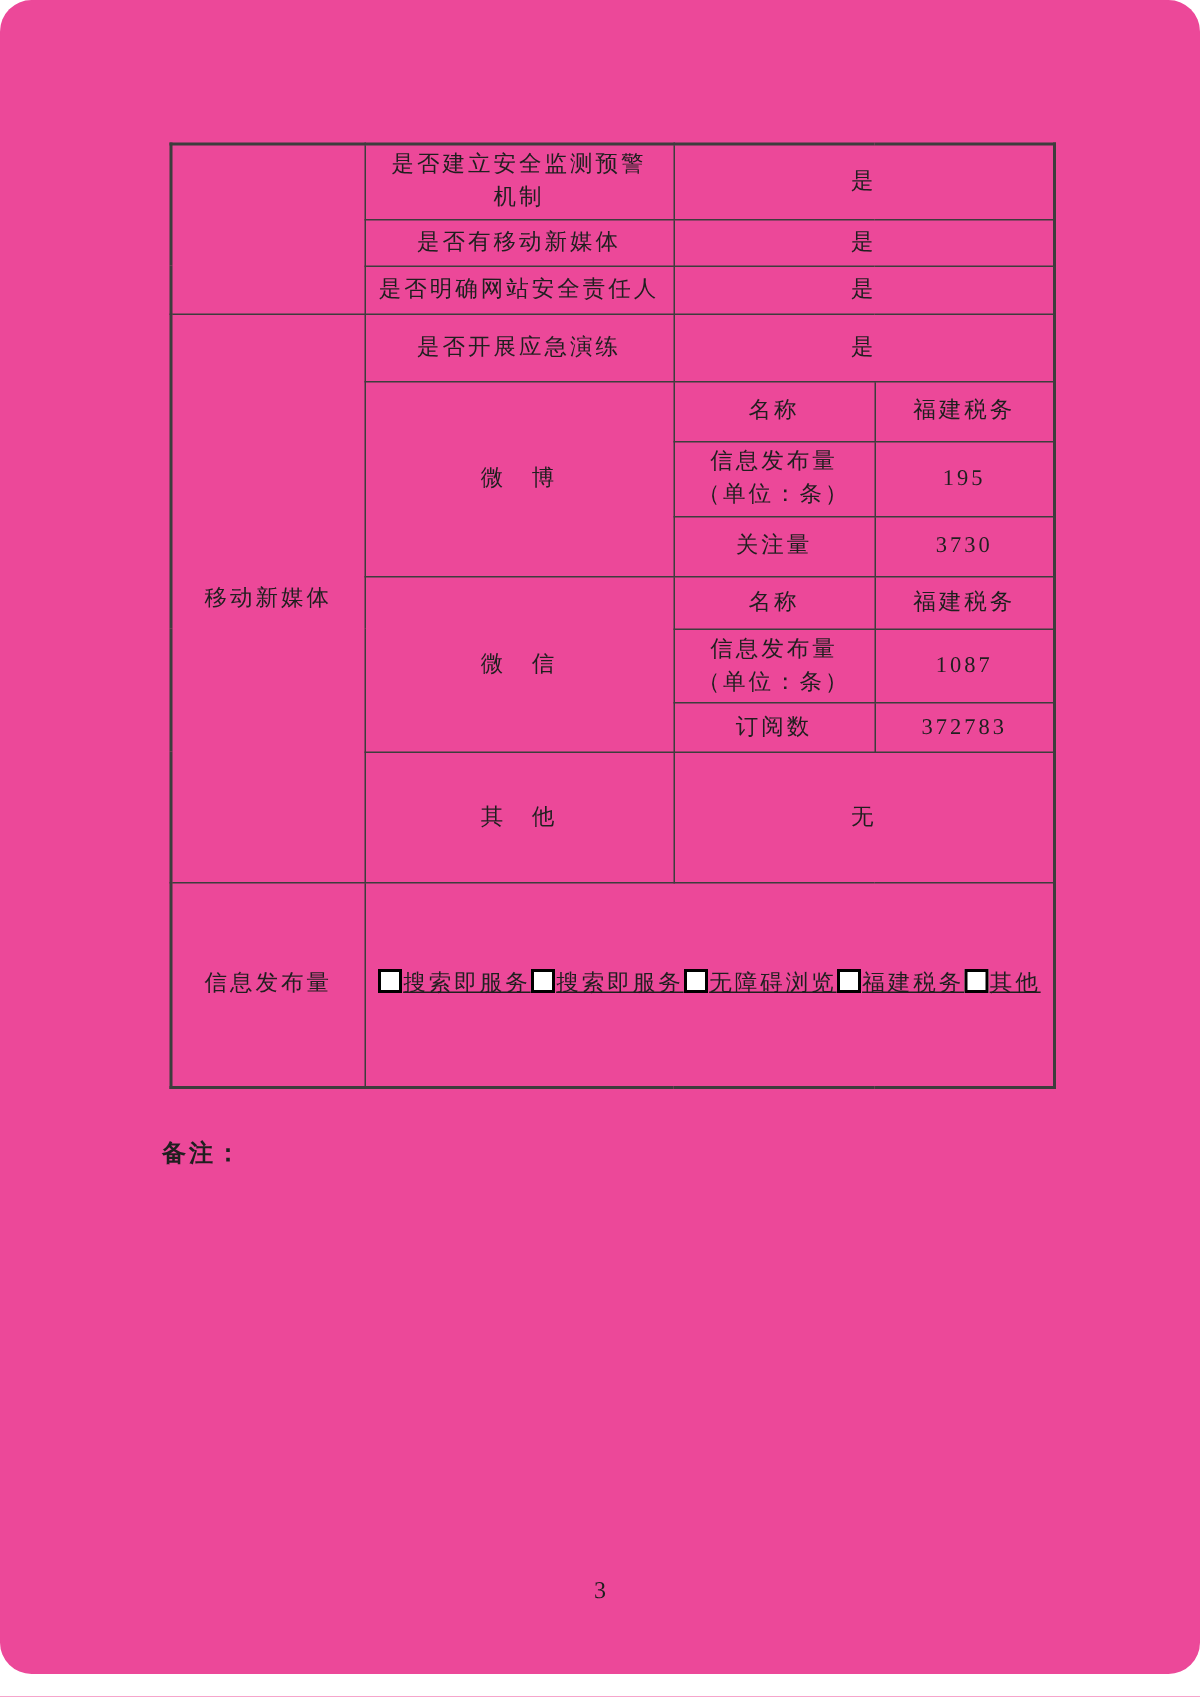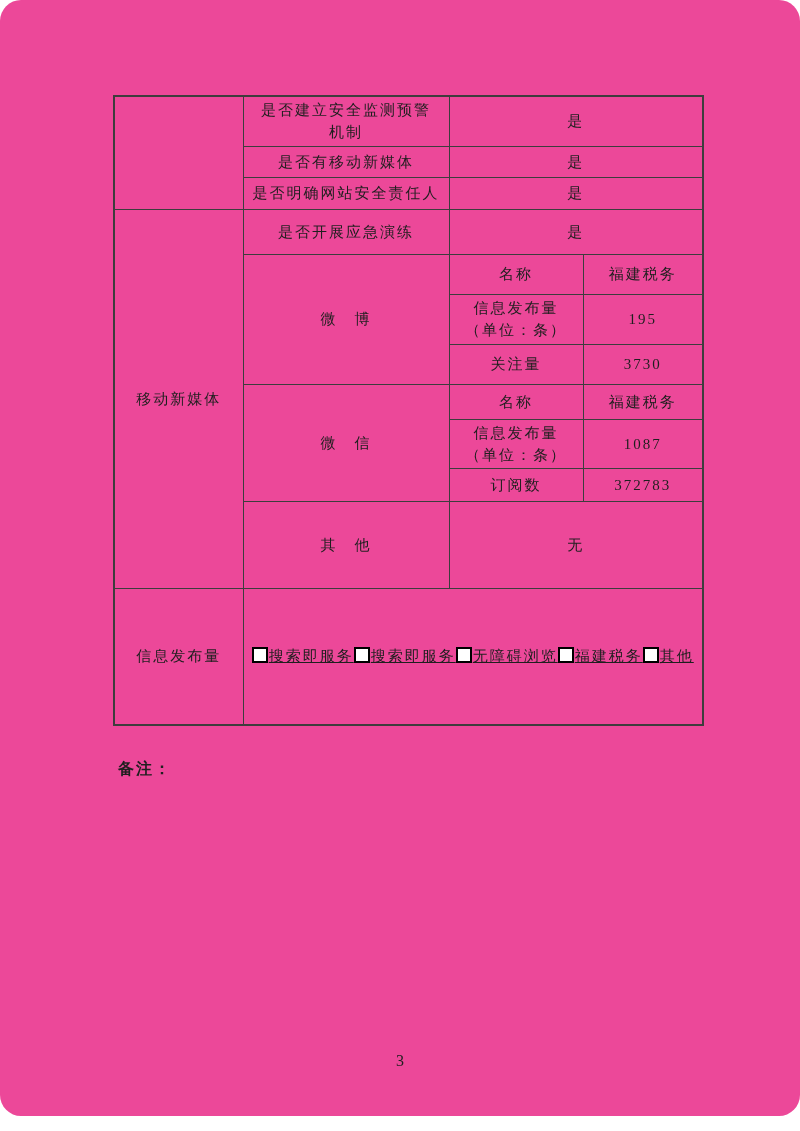--- a/index.html
+++ b/index.html
@@ -46,21 +46,21 @@
     width: 12px;
     height: 12px;
     border: 2px solid #000000;
     background: #ffffff;
     vertical-align: -2px;
     margin-right: 1px;
   }
   .option { white-space: nowrap; text-decoration: underline; }
   .notes {
     position: absolute;
-    left: 118px;
+    left: 108px;
     top: 759px;
     font-size: 16px;
     font-weight: bold;
     letter-spacing: 2px;
   }
   .page-number {
     position: absolute;
     left: 0;
     top: 1052px;
     width: 100%;

